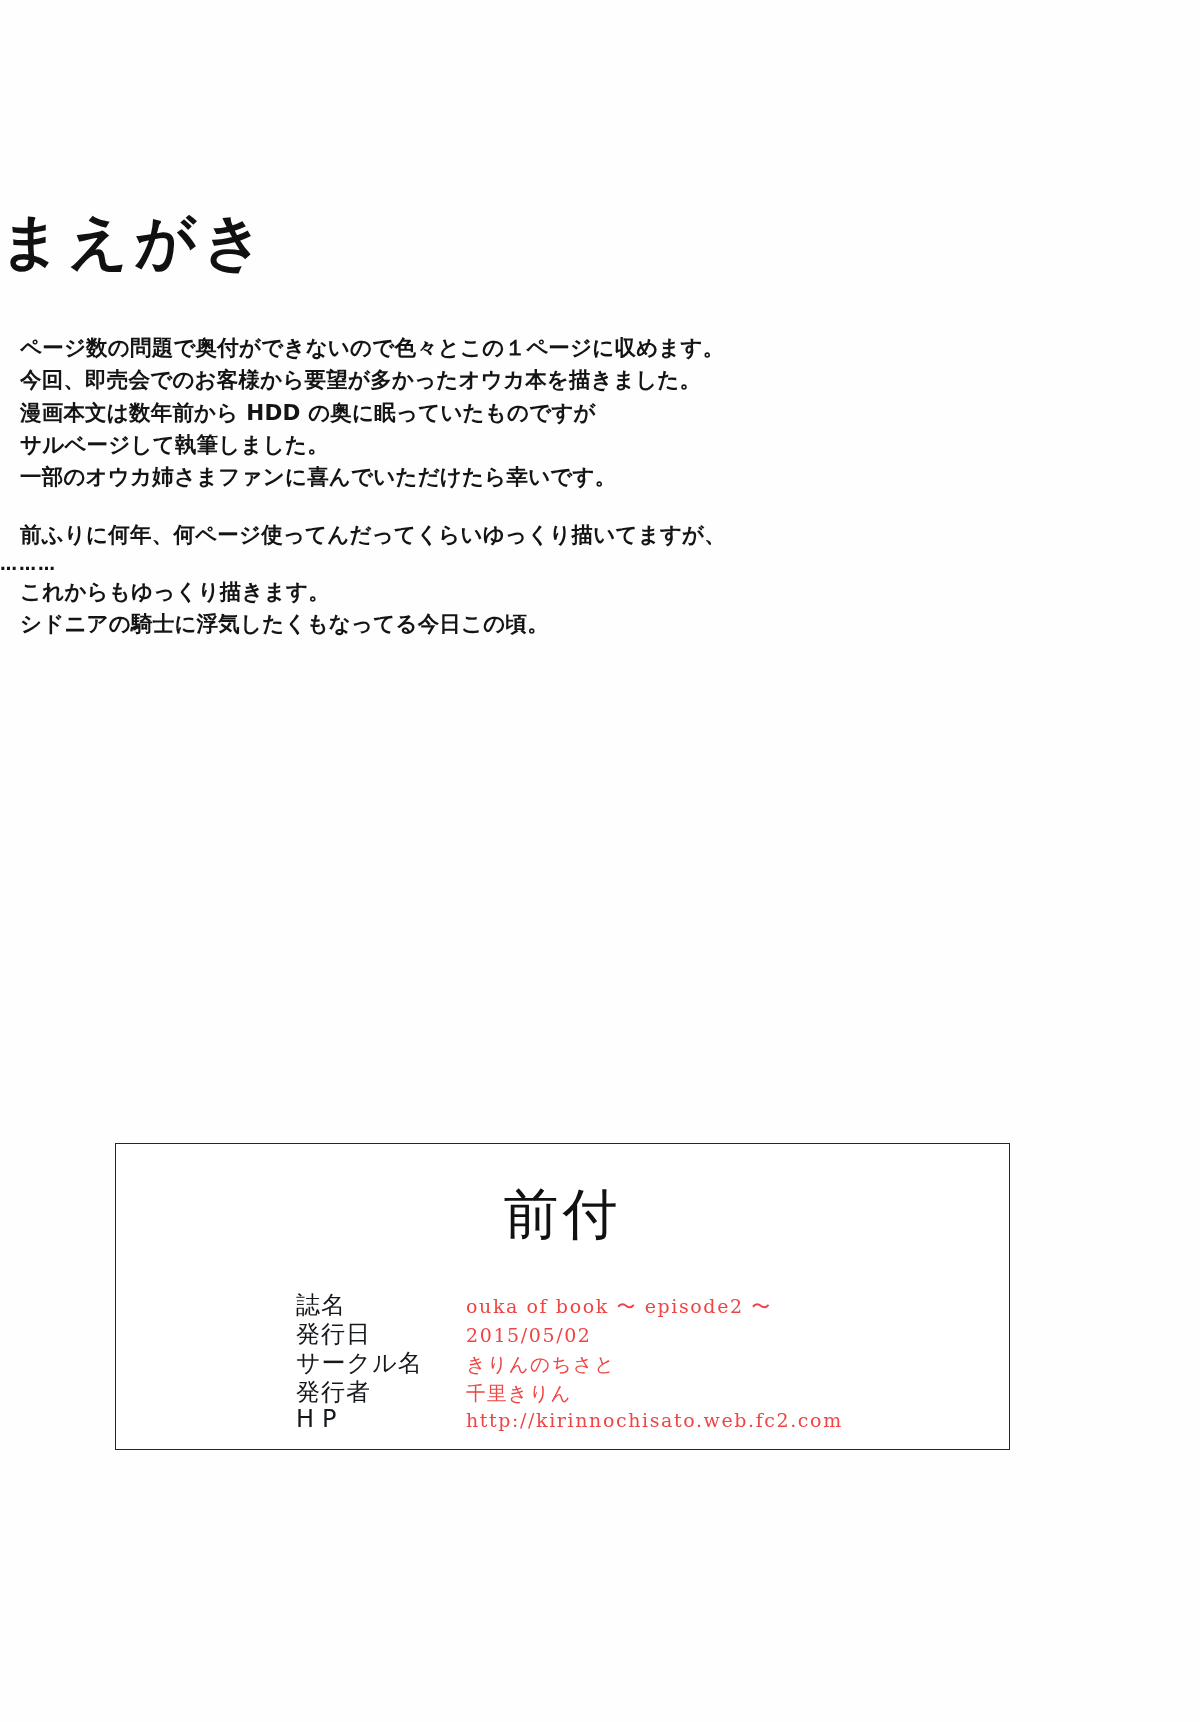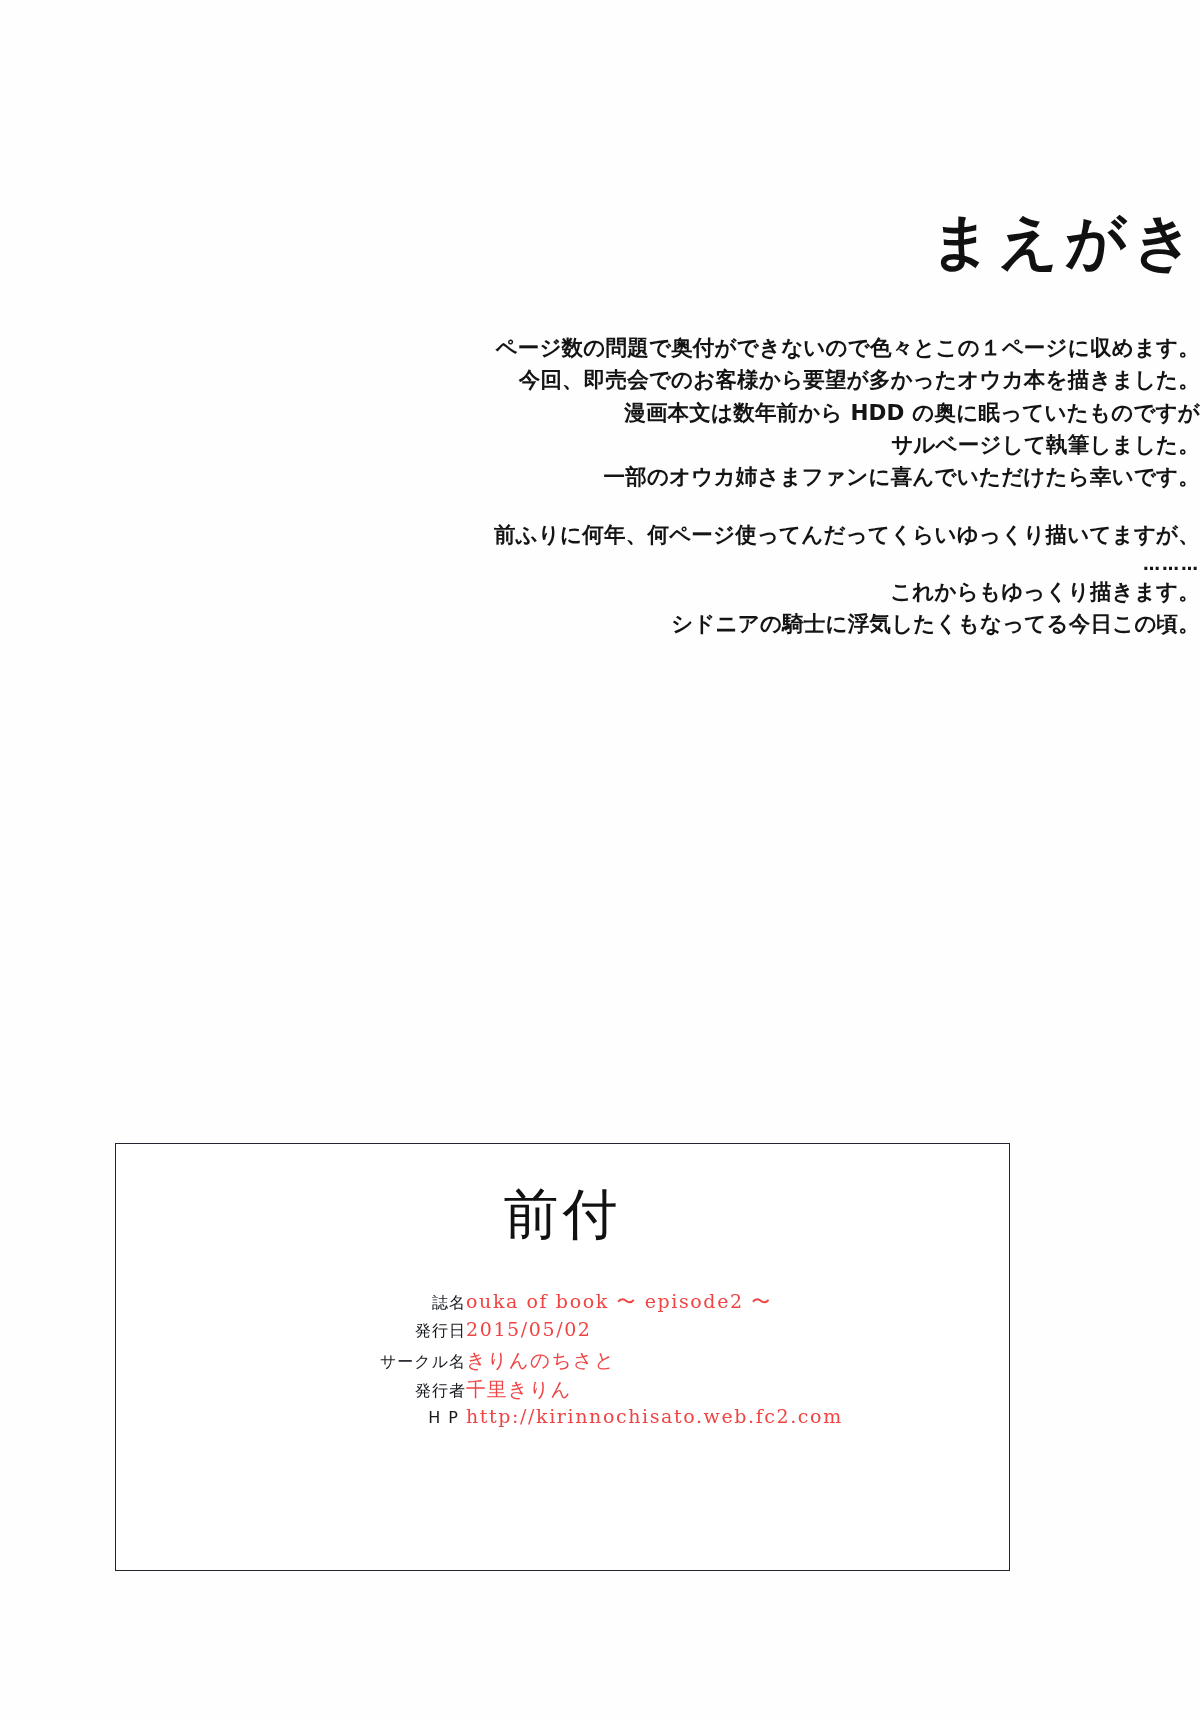--- a/index.html
+++ b/index.html
@@ -22,21 +22,21 @@
     height: 1722px;
     background: #fefefe;
   }
 
   
   .preface {
     position: absolute;
     left: 0;
     top: 168px;
     width: 1200px;
-    text-align: right;
+    text-align: left;
   }
   .preface-title {
     font-family: "DejaVu Sans", sans-serif;
     font-size: 60px;
     font-weight: bold;
     letter-spacing: 6px;
     color: #111111;
     line-height: 1.1;
   }
   .preface-body {
@@ -64,21 +64,21 @@
     line-height: 1.2;
     padding: 2px 0 2px 0;
   }
 
   
   .colophon {
     position: absolute;
     left: 115px;
     top: 1143px;
     width: 895px;
-    height: 428px;
+    height: 307px;
     border: 1.5px solid #20252e;
     box-sizing: border-box;
     background: #ffffff;
   }
   .colophon-title {
     text-align: center;
     font-family: "DejaVu Sans", sans-serif;
     font-size: 55px;
     font-weight: normal;
     color: #111111;
@@ -93,24 +93,24 @@
   }
   .meta-row {
     display: flex;
     align-items: baseline;
     height: 29px;
   }
   .meta-label {
     width: 170px;
     flex: 0 0 170px;
     font-family: "DejaVu Sans", sans-serif;
-    font-size: 16px;
+    font-size: 24px;
     color: #15181d;
     letter-spacing: 1px;
-    text-align: right;
+    text-align: left;
   }
   .meta-label.spaced {
     letter-spacing: 8px;
   }
   .meta-value {
     font-family: "DejaVu Serif", serif;
     font-size: 19px;
     color: #ef4444;
     letter-spacing: 1.6px;
     white-space: pre;

